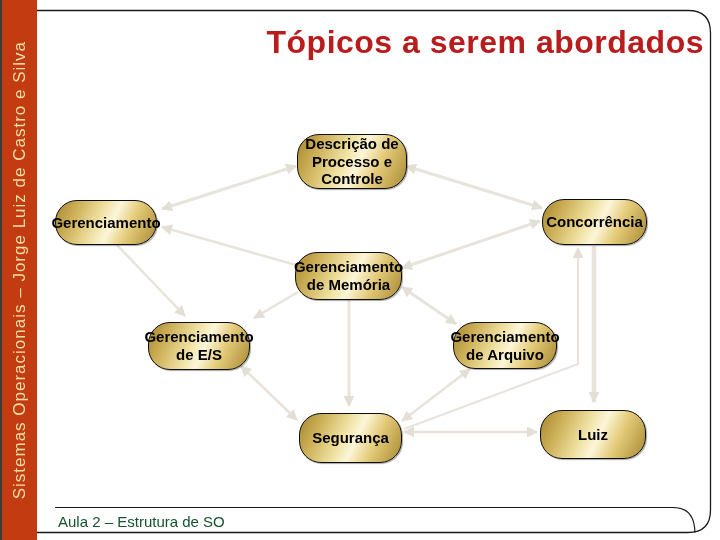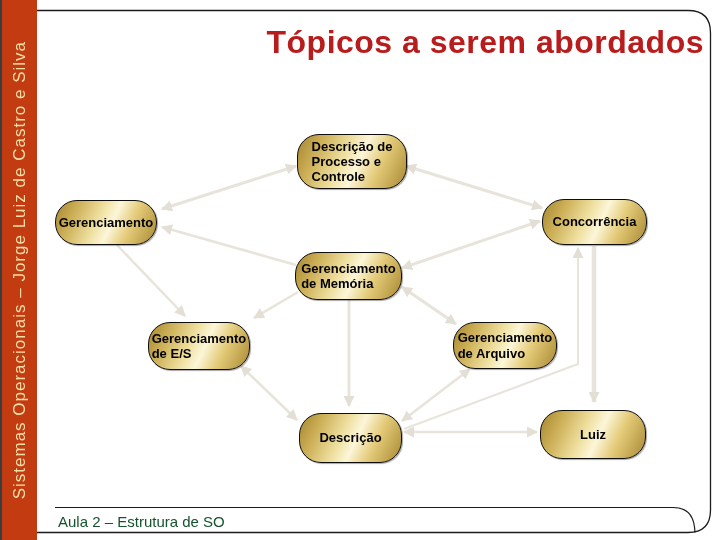--- a/index.html
+++ b/index.html
@@ -28,22 +28,22 @@
     text-align:right;font-size:32px;font-weight:bold;color:#b91c1c;
     letter-spacing:0.5px;margin:0;
   }
   .node{
     position:absolute;z-index:3;
     display:flex;align-items:center;justify-content:center;
     border:1.5px solid #0d0d0d;border-radius:22px;
     background:linear-gradient(115deg,#a5862f 0%,#cdb058 20%,#efe0a0 42%,#fcf6d9 55%,#e4cb79 72%,#b2914763 82%,#a98933 100%);
     background:linear-gradient(115deg,#a5862f 0%,#cdb058 20%,#efe0a0 42%,#fcf6d9 55%,#e4cb79 72%,#a98933 100%);
     box-shadow:1px 1px 1px rgba(0,0,0,0.35);
-    font-size:13px;font-weight:bold;color:#000;line-height:1.18;
-    white-space:pre-line;
+    font-size:15px;font-weight:bold;color:#000;line-height:1.18;
+    text-align:center;white-space:pre-line;
   }
   .node span{white-space:pre-line;}
   .n-dpc{left:297px;top:134px;width:108px;height:53px;}
   .n-esc{left:55px;top:200px;width:100px;height:43px;}
   .n-con{left:542px;top:199px;width:103px;height:44px;}
   .n-mem{left:295px;top:252px;width:105px;height:46px;}
   .n-eis{left:148px;top:322px;width:100px;height:46px;}
   .n-arq{left:453px;top:322px;width:102px;height:45px;}
   .n-seg{left:299px;top:413px;width:101px;height:48px;}
   .n-red{left:540px;top:410px;width:104px;height:47px;}
@@ -115,20 +115,20 @@
 </div>
 <div class="node n-eis">
   <span>Gerenciamento
 de E/S</span>
 </div>
 <div class="node n-arq">
   <span>Gerenciamento
 de Arquivo</span>
 </div>
 <div class="node n-seg">
-  <span>Descrição</span>
+  <span>Segurança</span>
 </div>
 <div class="node n-red">
   <span>Luiz</span>
 </div>
 
 <div class="footer-lesson">Aula 2 – Estrutura de SO</div>
 <div class="page-number">29</div>
 
 </body></html>

